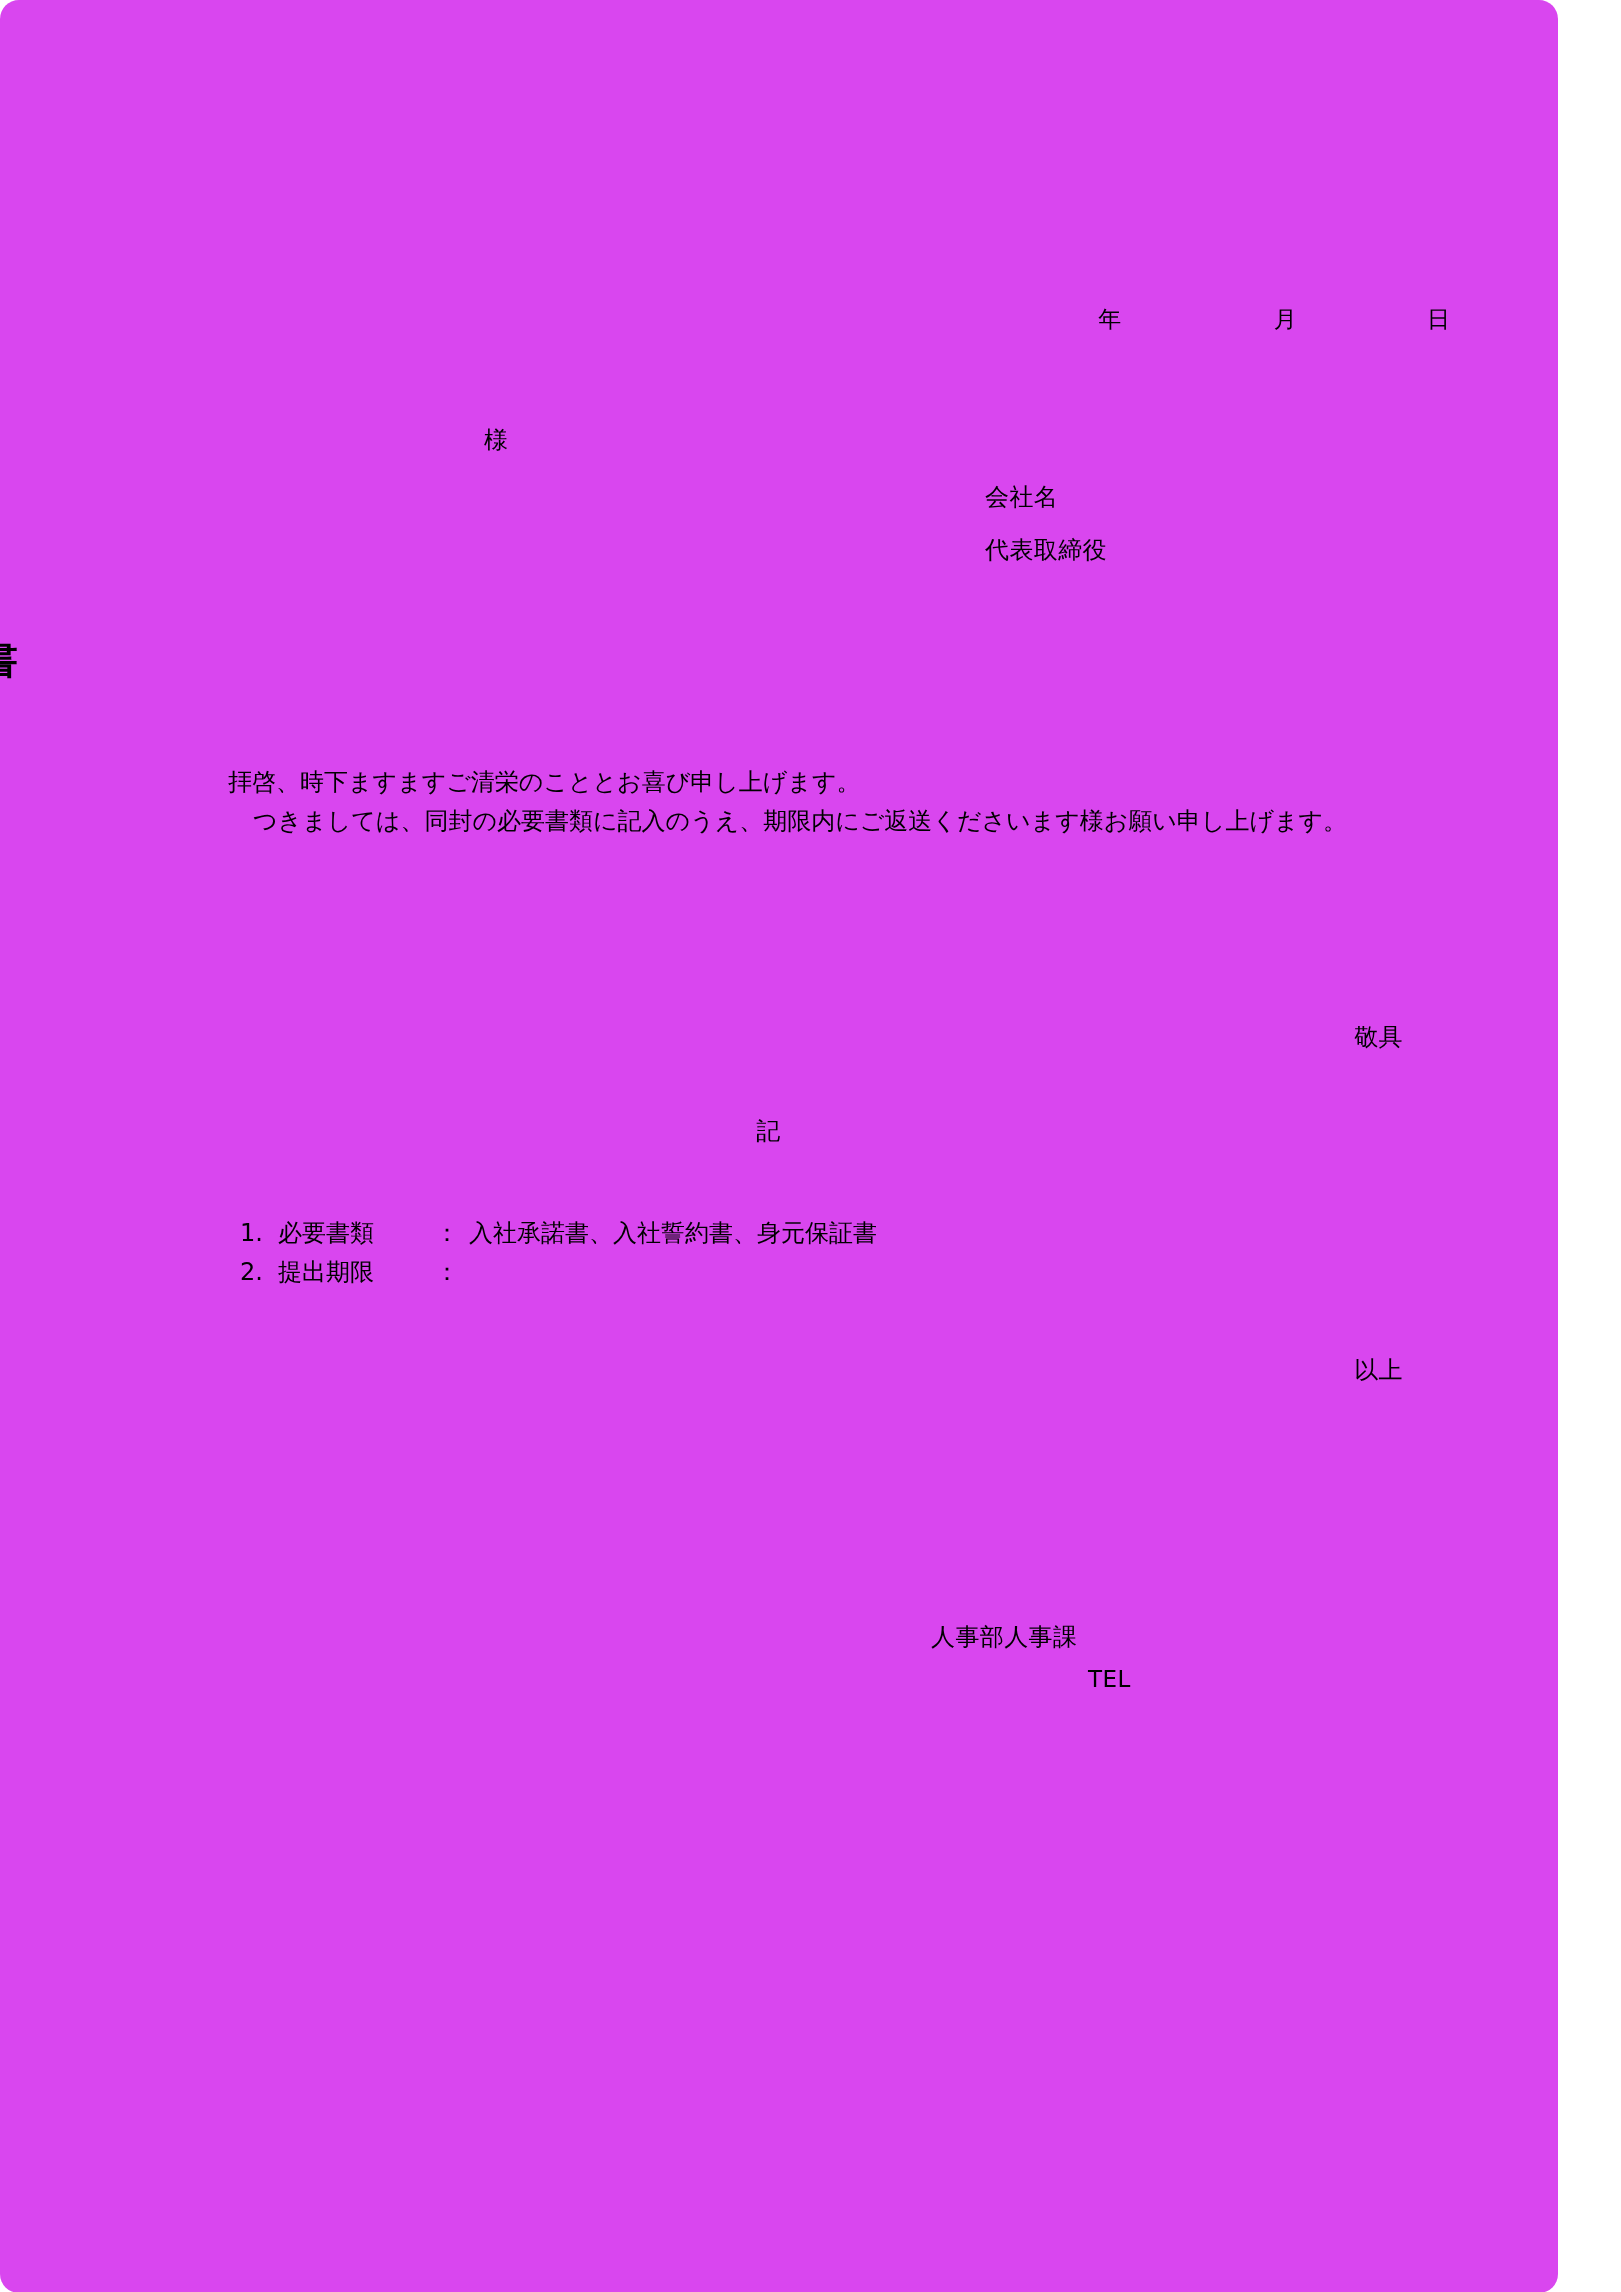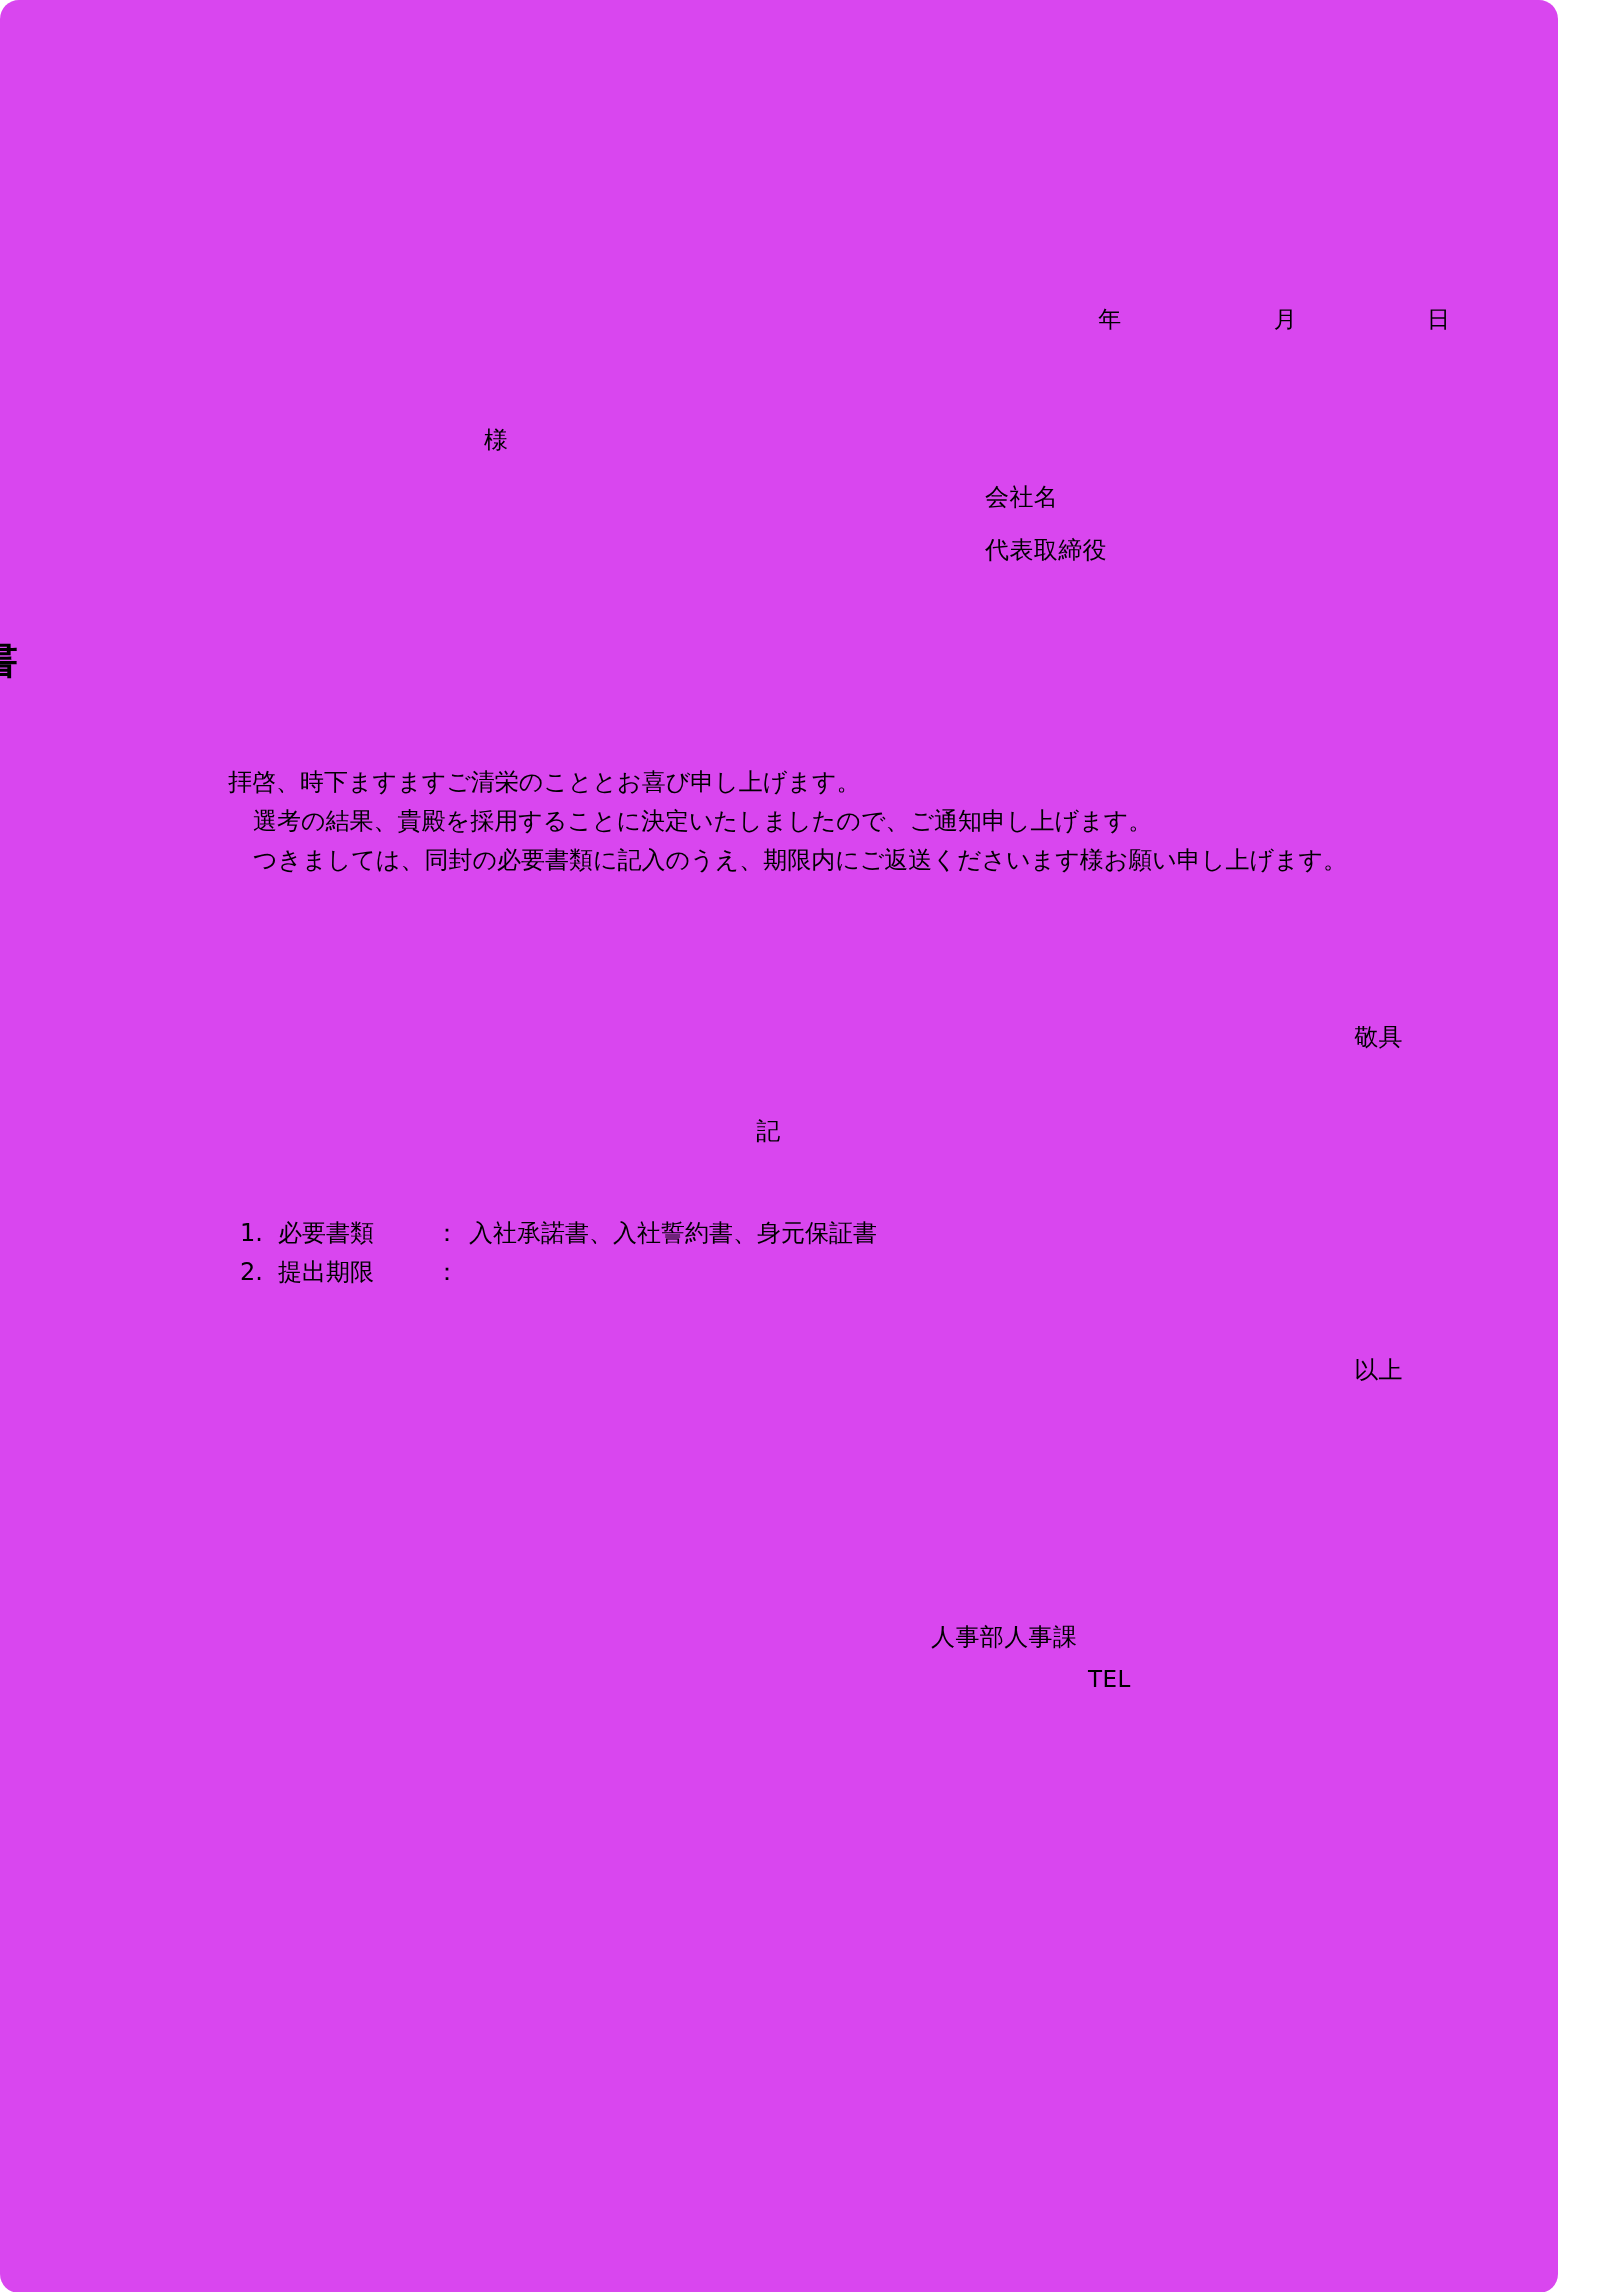--- a/index.html
+++ b/index.html
@@ -174,21 +174,20 @@
 
     <div class="line addressee">様</div>
 
     <div class="line company-name">会社名</div>
     <div class="line company-title">代表取締役</div>
 
     <div class="line doc-title"><span class="doc-title-inner">採用通知書</span></div>
 
     <div class="body-block">
       <p>拝啓、時下ますますご清栄のこととお喜び申し上げます。</p>
-      <p class="indent">選考の結果、貴殿を採用することに決定いたしましたので、ご通知申し上げます。</p>
       <p class="indent">つきましては、同封の必要書類に記入のうえ、期限内にご返送くださいます様お願い申し上げます。</p>
     </div>
 
     <div class="line closing">敬具</div>
 
     <div class="line ki"><span class="ki-inner">記</span></div>
 
     <div class="items">
       <div class="item-row">
         <span class="item-no">1.</span>

